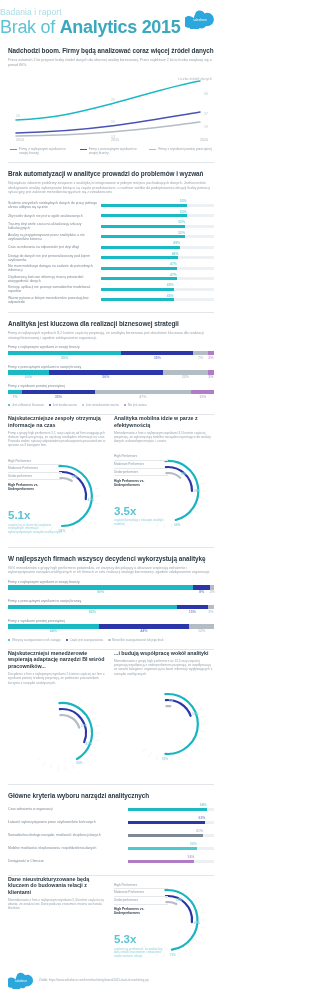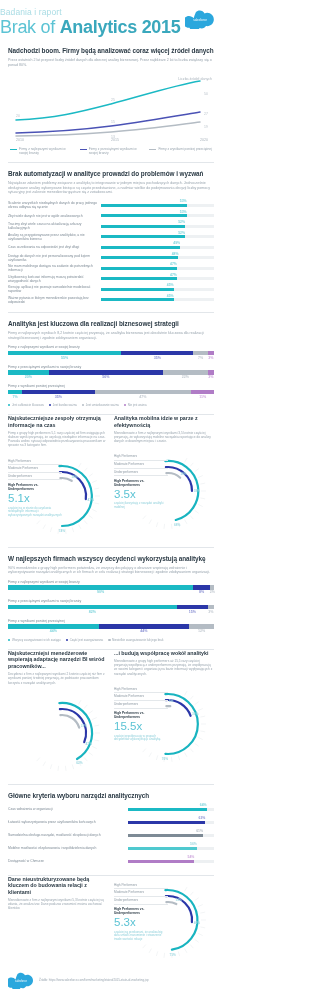--- a/index.html
+++ b/index.html
@@ -99,22 +99,22 @@
   .arc-legend { position:absolute; left:0; top:6px; width:54px; z-index:3; }
   .arc-leg-row {
     font-size:3.2px; color:#8d99a3; line-height:6.6px;
     border-bottom:.5px solid #e4e8eb; white-space:nowrap;
   }
   .arc-cmp {
     font-size:3.2px; font-weight:700; color:#2b3a45; line-height:4.1px;
     margin-top:2.5px;
   }
   .arc-mult {
-    font-size:11.5px; font-weight:400; color:#5cc3d4; line-height:13px;
-    margin-top:1px;
+    font-size:11.5px; font-weight:700; color:#5cc3d4; line-height:13px;
+    margin-top:18px;
   }
   .arc-note {
     font-size:2.9px; line-height:3.7px; color:#8ecfda; margin-top:1.5px;
   }
   .arc-svg { position:absolute; right:-6px; top:0; }
   .arc-val { font-size:3.2px; fill:#9fd8e0; font-weight:700; }
 
   
   .crit-row { display:flex; align-items:center; height:13px; position:relative; }
   .crit-label {
@@ -545,28 +545,20 @@
               <line x1="45.8" y1="75.4" x2="44.3" y2="80.1" stroke="#e6eaed" stroke-width=".5"></line>
               <line x1="39.5" y1="72.6" x2="37.0" y2="76.9" stroke="#e6eaed" stroke-width=".5"></line>
               <line x1="33.9" y1="68.5" x2="30.6" y2="72.2" stroke="#e6eaed" stroke-width=".5"></line>
               <path d="M53.4,14.1 A30,30 0 1 1 53.4,73.9" fill="none" stroke="#18b4c0" stroke-width="2.2" stroke-linecap="round"></path>
               <text class="arc-val" x="52.9" y="79.9" text-anchor="middle" fill="#9fd8e0">76%</text>
               <path d="M53.9,20.1 A24,24 0 0 1 78.6,35.8" fill="none" stroke="#2b37a8" stroke-width="2.2" stroke-linecap="round"></path>
               <text class="arc-val" x="83.3" y="35.1" text-anchor="middle" fill="#8d93d4">30%</text>
               <path d="M54.4,26.1 A18,18 0 0 1 58.3,26.2" fill="none" stroke="#b4bcc4" stroke-width="2.2" stroke-linecap="round"></path>
               <text class="arc-val" x="59.0" y="22.2" text-anchor="middle" fill="#c3cad1">5%</text>
             </svg>
-            <div class="arc-legend">
-              <div class="arc-leg-row">High Performers</div>
-              <div class="arc-leg-row">Moderate Performers</div>
-              <div class="arc-leg-row">Underperformers</div>
-              <div class="arc-cmp">High Performers vs. Underperformers</div>
-              <div class="arc-mult">15.5x</div>
-              <div class="arc-note">częściej współpracują w grupach decydentów wykorzystując analitykę</div>
-            </div>
           </div>
       </div>
     </div>
   </div>
 
   <div class="rule"></div>
 
   <div class="sec">
     <h2 class="sec-title">Główne kryteria wyboru narzędzi analitycznych</h2>
     <div id="criteria-bars">

